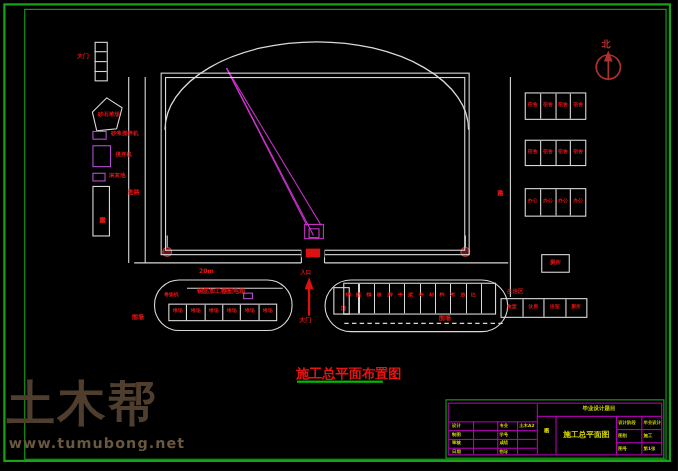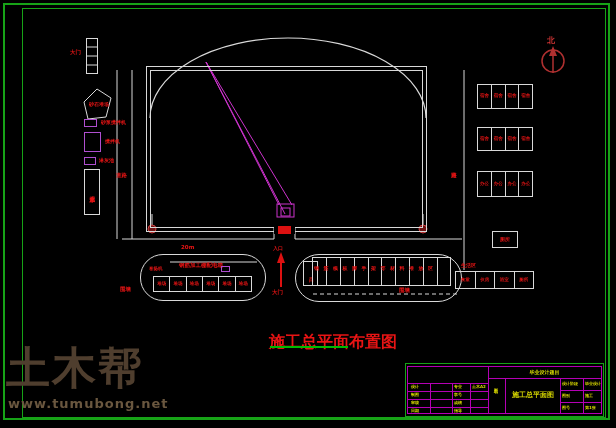--- a/index.html
+++ b/index.html
@@ -185,21 +185,21 @@
         <span class="red" style="font-size:4.5px;">伙房</span>
       </div>
     <div>
         <span class="red" style="font-size:4.5px;">浴室</span>
       </div>
     <div>
         <span class="red" style="font-size:4.5px;">厕所</span>
       </div>
   </div>
 
-  <div class="red" style="left:269px;top:334px;font-size:16px;letter-spacing:0;text-align:center;">施工总平面布置图</div>
+  <div class="red" style="left:269px;top:334px;font-size:12px;letter-spacing:0;text-align:center;">施工总平面布置图</div>
   <div class="abs" style="left:270px;top:346px;width:78px;height:2px;background:#00bb00;"></div>
 
   <div class="abs" style="left:0;top:344px;width:230px;height:84px;">
     <div style="position:absolute;left:6px;top:2px;font-size:44px;font-weight:bold;color:#4f3e2e;letter-spacing:2px;line-height:1;">土木帮</div>
     <div style="position:absolute;left:8px;top:52px;font-size:13px;font-weight:bold;color:#6a573f;letter-spacing:1px;">www.tumubong.net</div>
   </div>
 
   <div class="abs" style="left:405px;top:363px;width:199px;height:54px;border:1px solid #17a317;box-sizing:border-box;">
     <div class="abs" style="left:1px;top:2px;width:195px;height:48px;border:1px solid #b400b4;box-sizing:border-box;">
 

